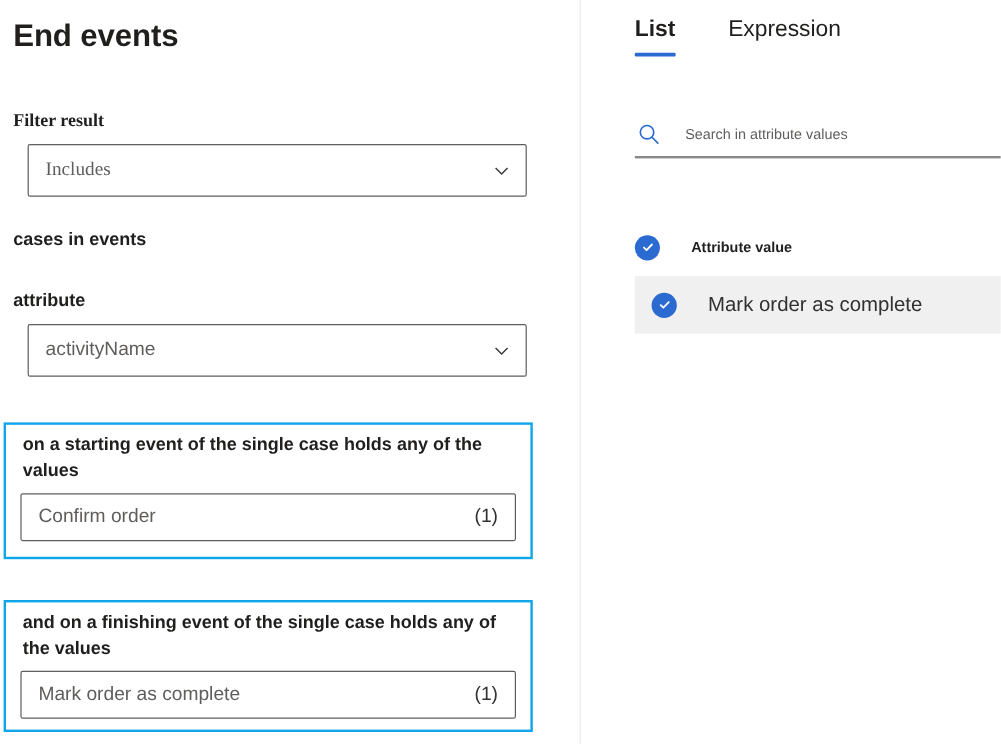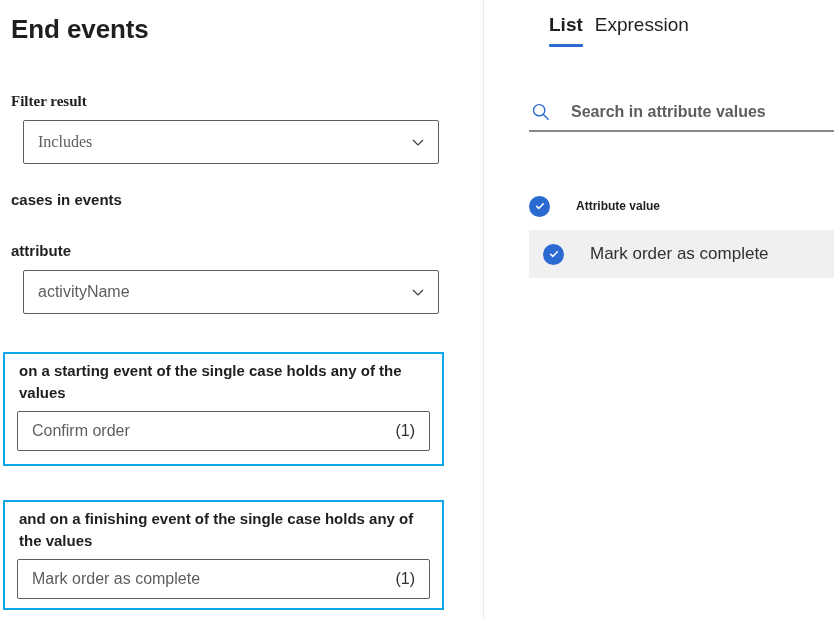--- a/index.html
+++ b/index.html
@@ -167,22 +167,21 @@
     height: 620px;
     background: #ffffff;
   }
 
   .tabs {
     position: absolute;
     left: 44px;
     top: 14px;
     display: flex;
     align-items: flex-start;
-    gap: 12px;
-    margin-left: 20px;
+    gap: 44px;
   }
   .tab {
     position: relative;
     font-size: 19px;
     color: #201f1e;
     padding-bottom: 11px;
     cursor: default;
     white-space: nowrap;
   }
   .tab.active {
@@ -218,24 +217,23 @@
     flex: 0 0 auto;
     color: #2b6ad1;
   }
   .search-icon svg { display: block; }
   .search-input {
     flex: 1 1 auto;
     border: none;
     outline: none;
     background: transparent;
     font-family: "Liberation Sans", sans-serif;
-    font-size: 16px;
+    font-size: 12px;
     color: #0369a1;
     padding: 0;
-    font-weight: bold;
   }
   .search-input::placeholder {
     color: #605e5c;
     opacity: 1;
   }
 
   .list {
     position: absolute;
     left: 0;
     top: 182px;

